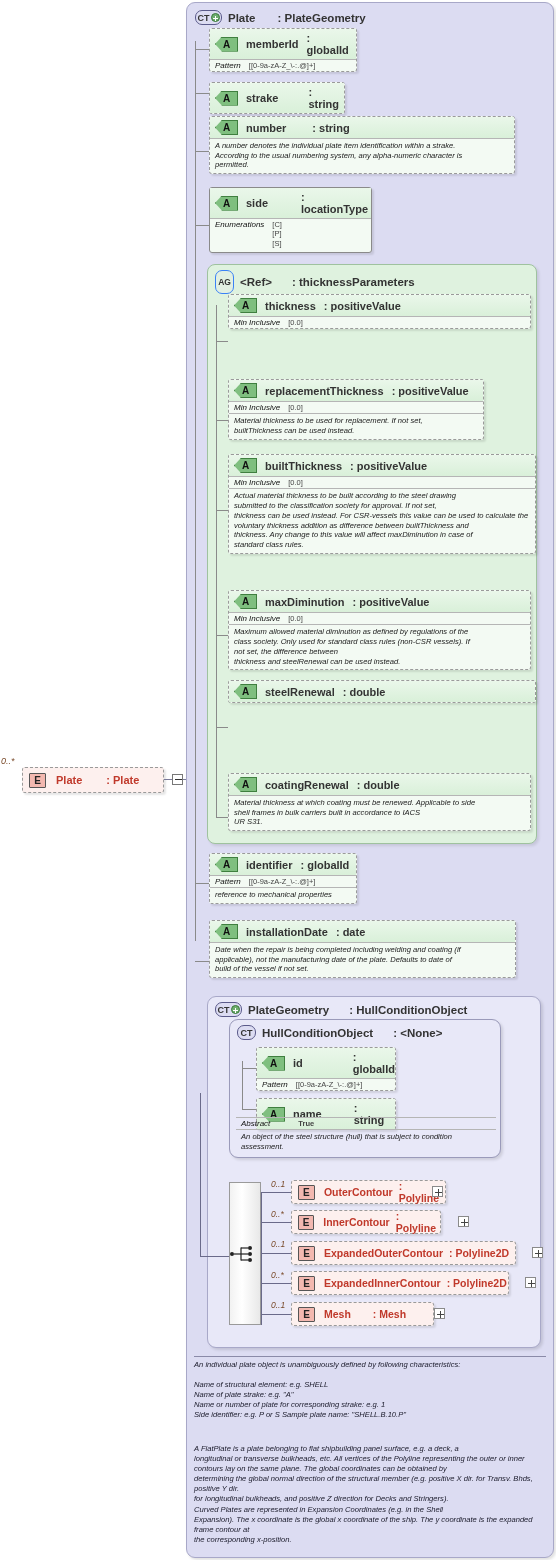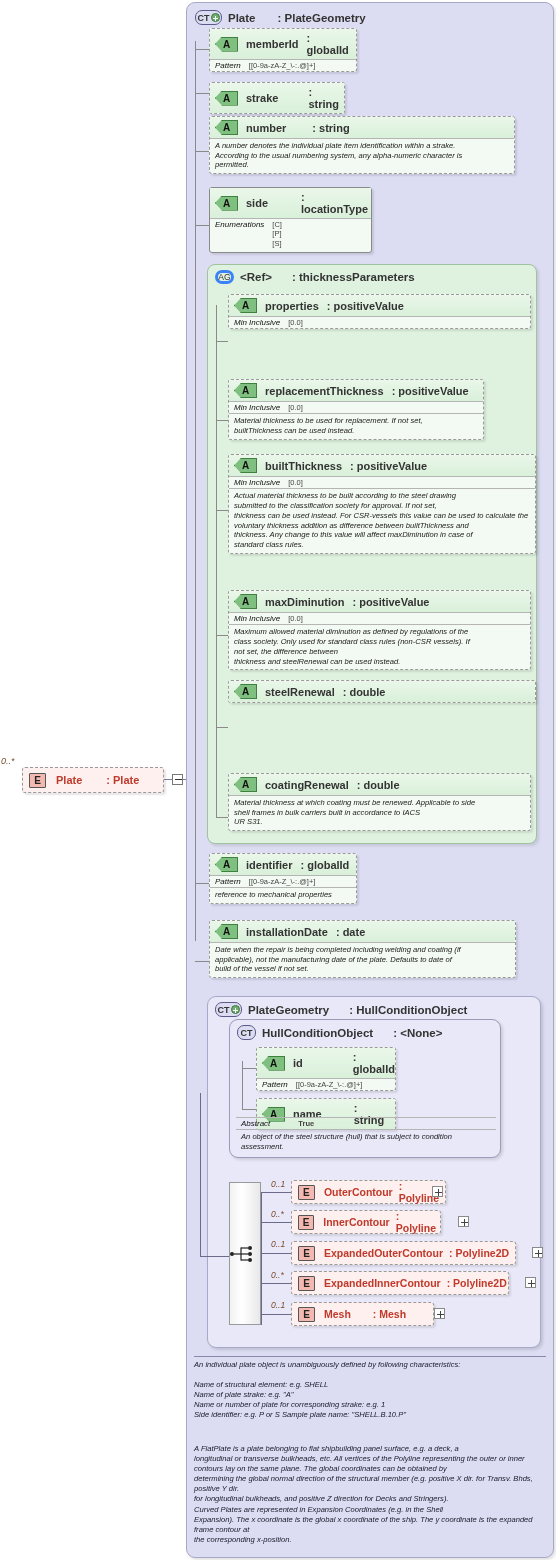--- a/index.html
+++ b/index.html
@@ -70,22 +70,22 @@
     background:#6fae6f;border:1px solid #3a7a3a;
     position:relative; flex:0 0 auto;
   }
   .ct-plus:before,.ct-plus:after{
     content:"";position:absolute;background:#fff;
   }
   .ct-plus:before{left:1.5px;top:3.5px;width:5px;height:1.5px;}
   .ct-plus:after{left:3px;top:2px;width:1.5px;height:5px;}
 
   .ag-badge {
-    width:19px;height:14px;background:#e2f0e2;border:3px solid #3b82f6;
-    border-radius:7px;font-size:8.5px;font-weight:normal;color:#333;
+    width:19px;height:24px;background:#e2f0e2;border:1px solid #3b82f6;
+    border-radius:7px;font-size:8.5px;font-weight:bold;color:#333;
     display:flex;align-items:center;justify-content:center;
   }
 
   .hdr-row { display:flex; align-items:center; gap:2px; }
   .hdr-name { font-size:11.5px; font-weight:bold; color:#333; }
   .hdr-type { font-size:11.5px; font-weight:bold; color:#333; }
 
   #plate-header { position:absolute; left:8px; top:7px; }
   #plate-header .hdr-name{ margin-left:4px;}
   #plate-header .hdr-type{ margin-left:20px;}
@@ -312,21 +312,21 @@
       <span class="hdr-name">&lt;Ref&gt;</span>
       <span class="hdr-type">: thicknessParameters</span>
     </div>
 
     <div class="vline2" style="left:8px; top:40px; height:512px;"></div>
 
     <div class="hline2" style="left:8px;top:76px;width:12px;"></div>
     <div class="attr-card" style="left:20px; top:29px; width:303px;">
       <div class="attr-head">
         <span class="attr-badge">A</span>
-        <span class="an">properties</span>
+        <span class="an">thickness</span>
         <span class="at">: positiveValue</span>
       </div>
       <div class="facet-row">
         <span class="facet-label">Min Inclusive</span>
         <span class="facet-val">[0.0]</span>
       </div>
     </div>
 
     <div class="hline2" style="left:8px;top:155px;width:12px;"></div>
     <div class="attr-card" style="left:20px; top:114px; width:256px;">

